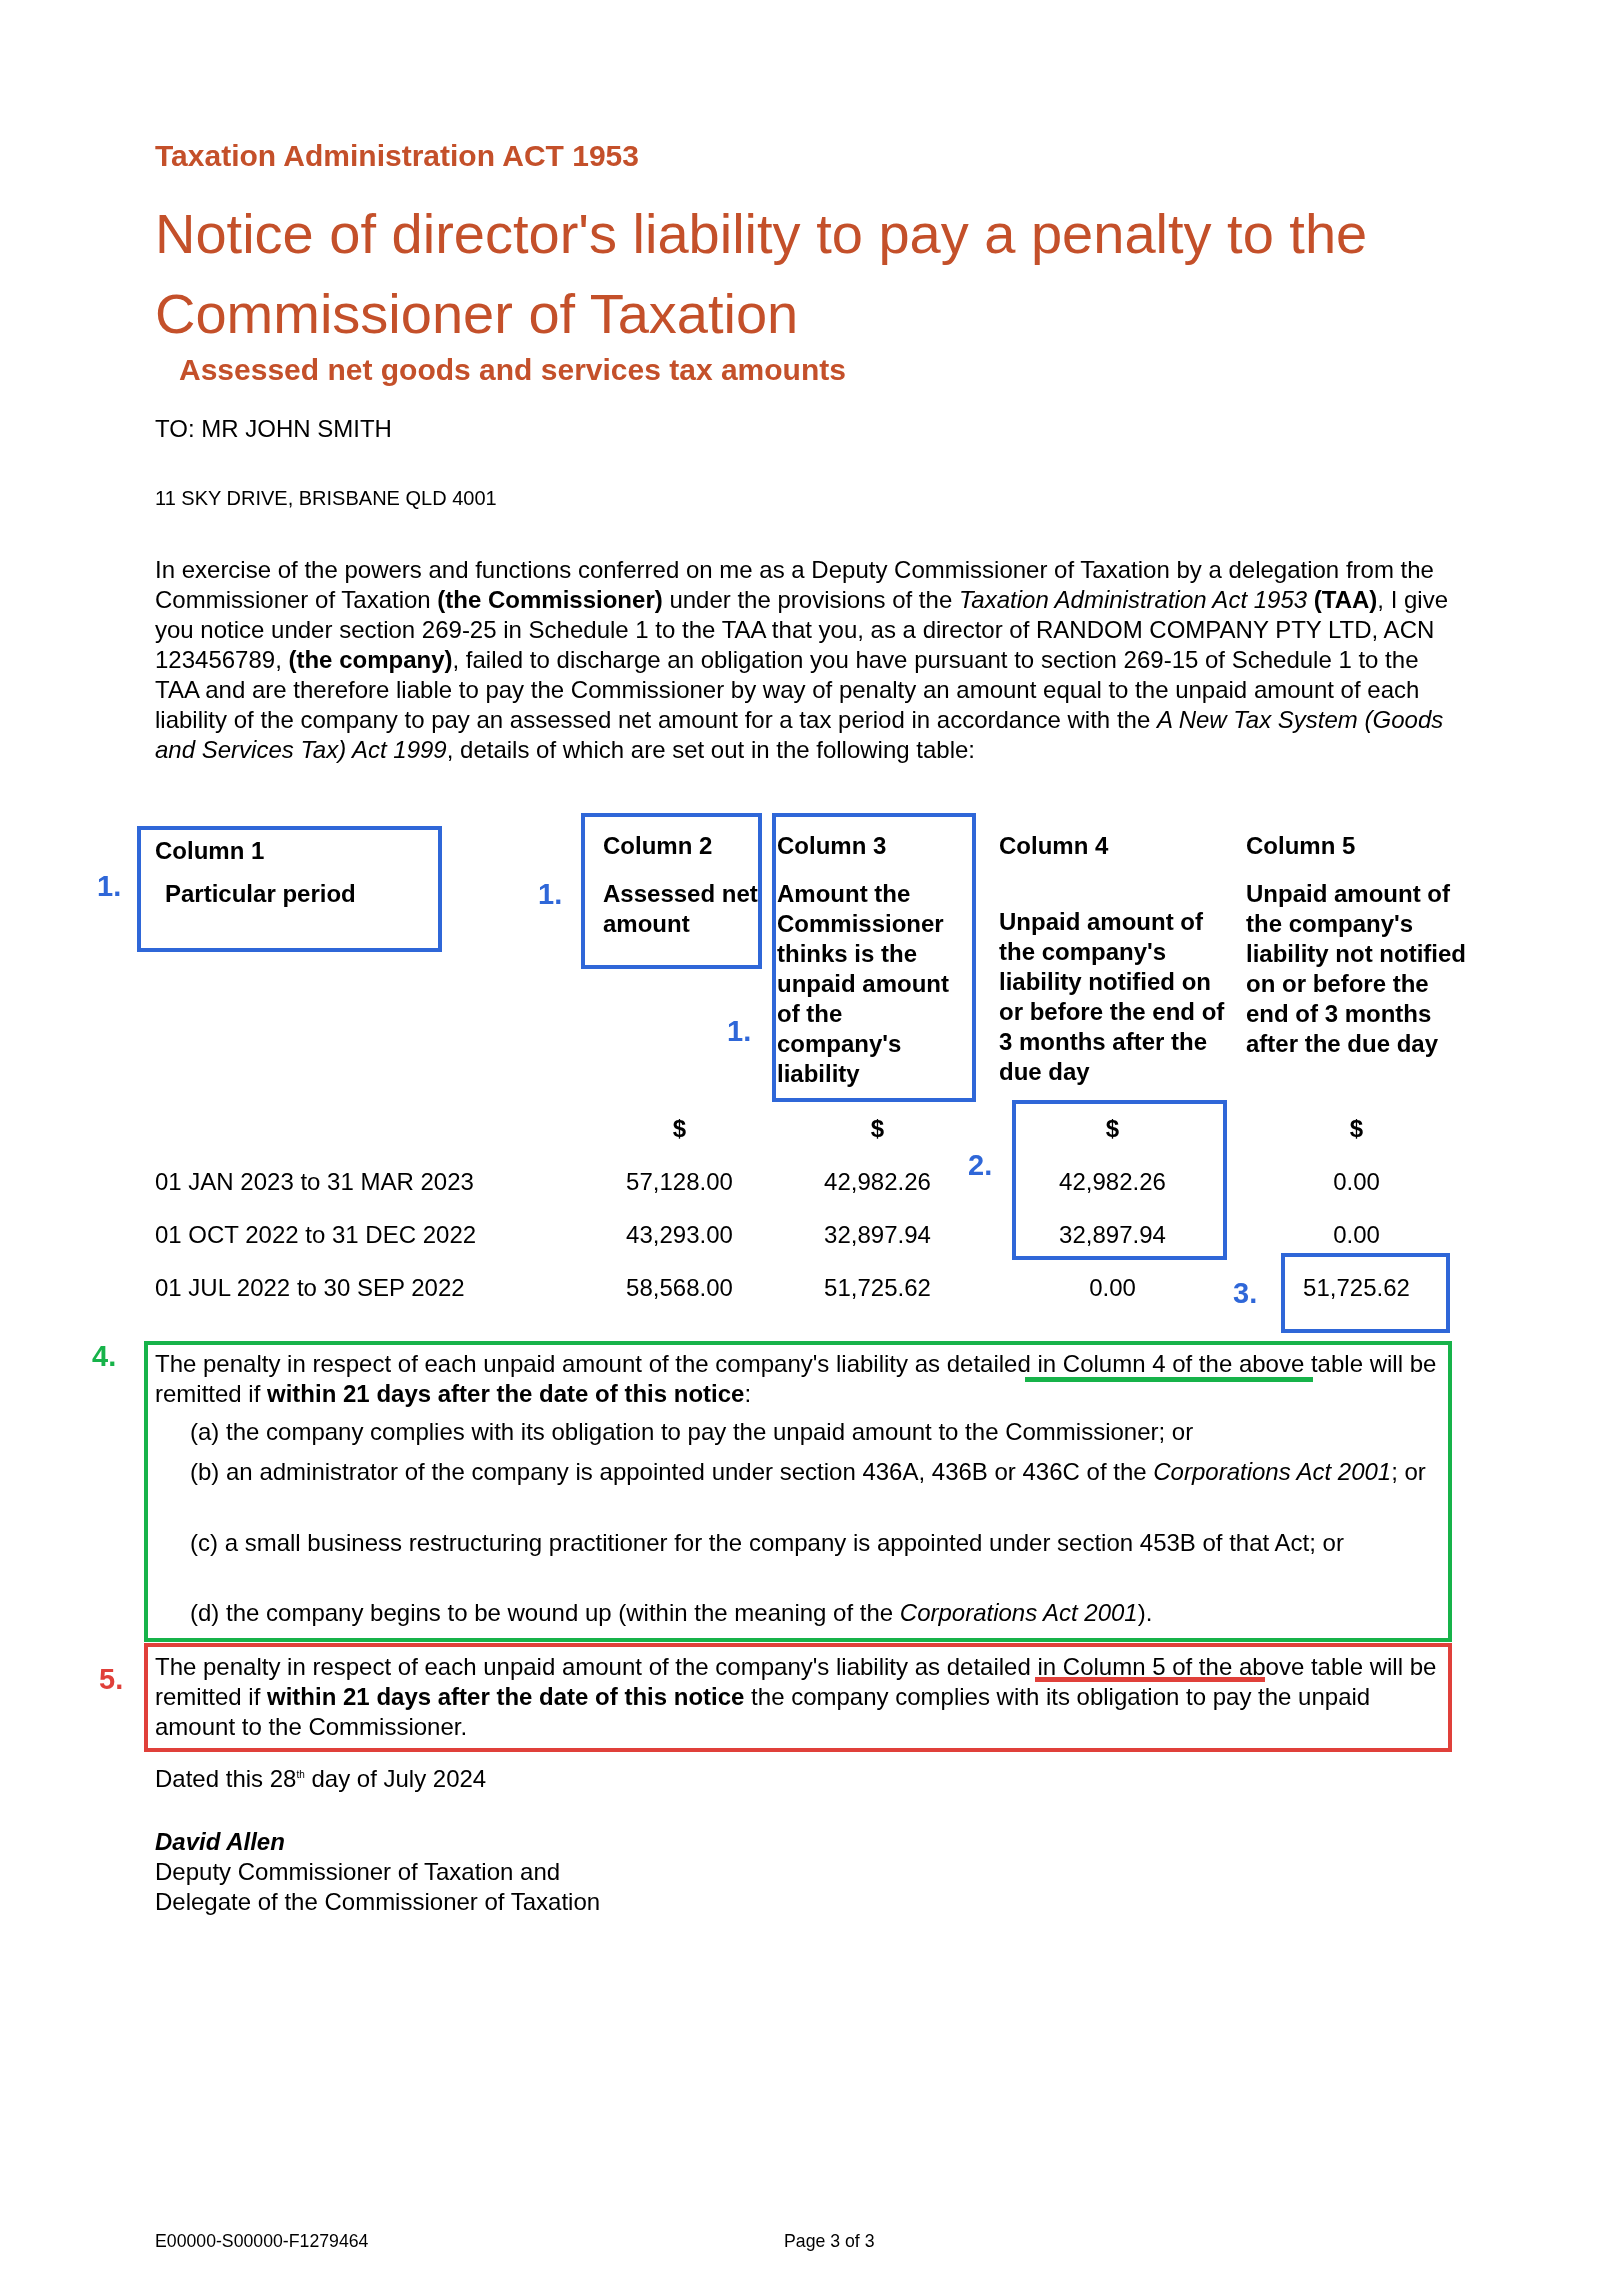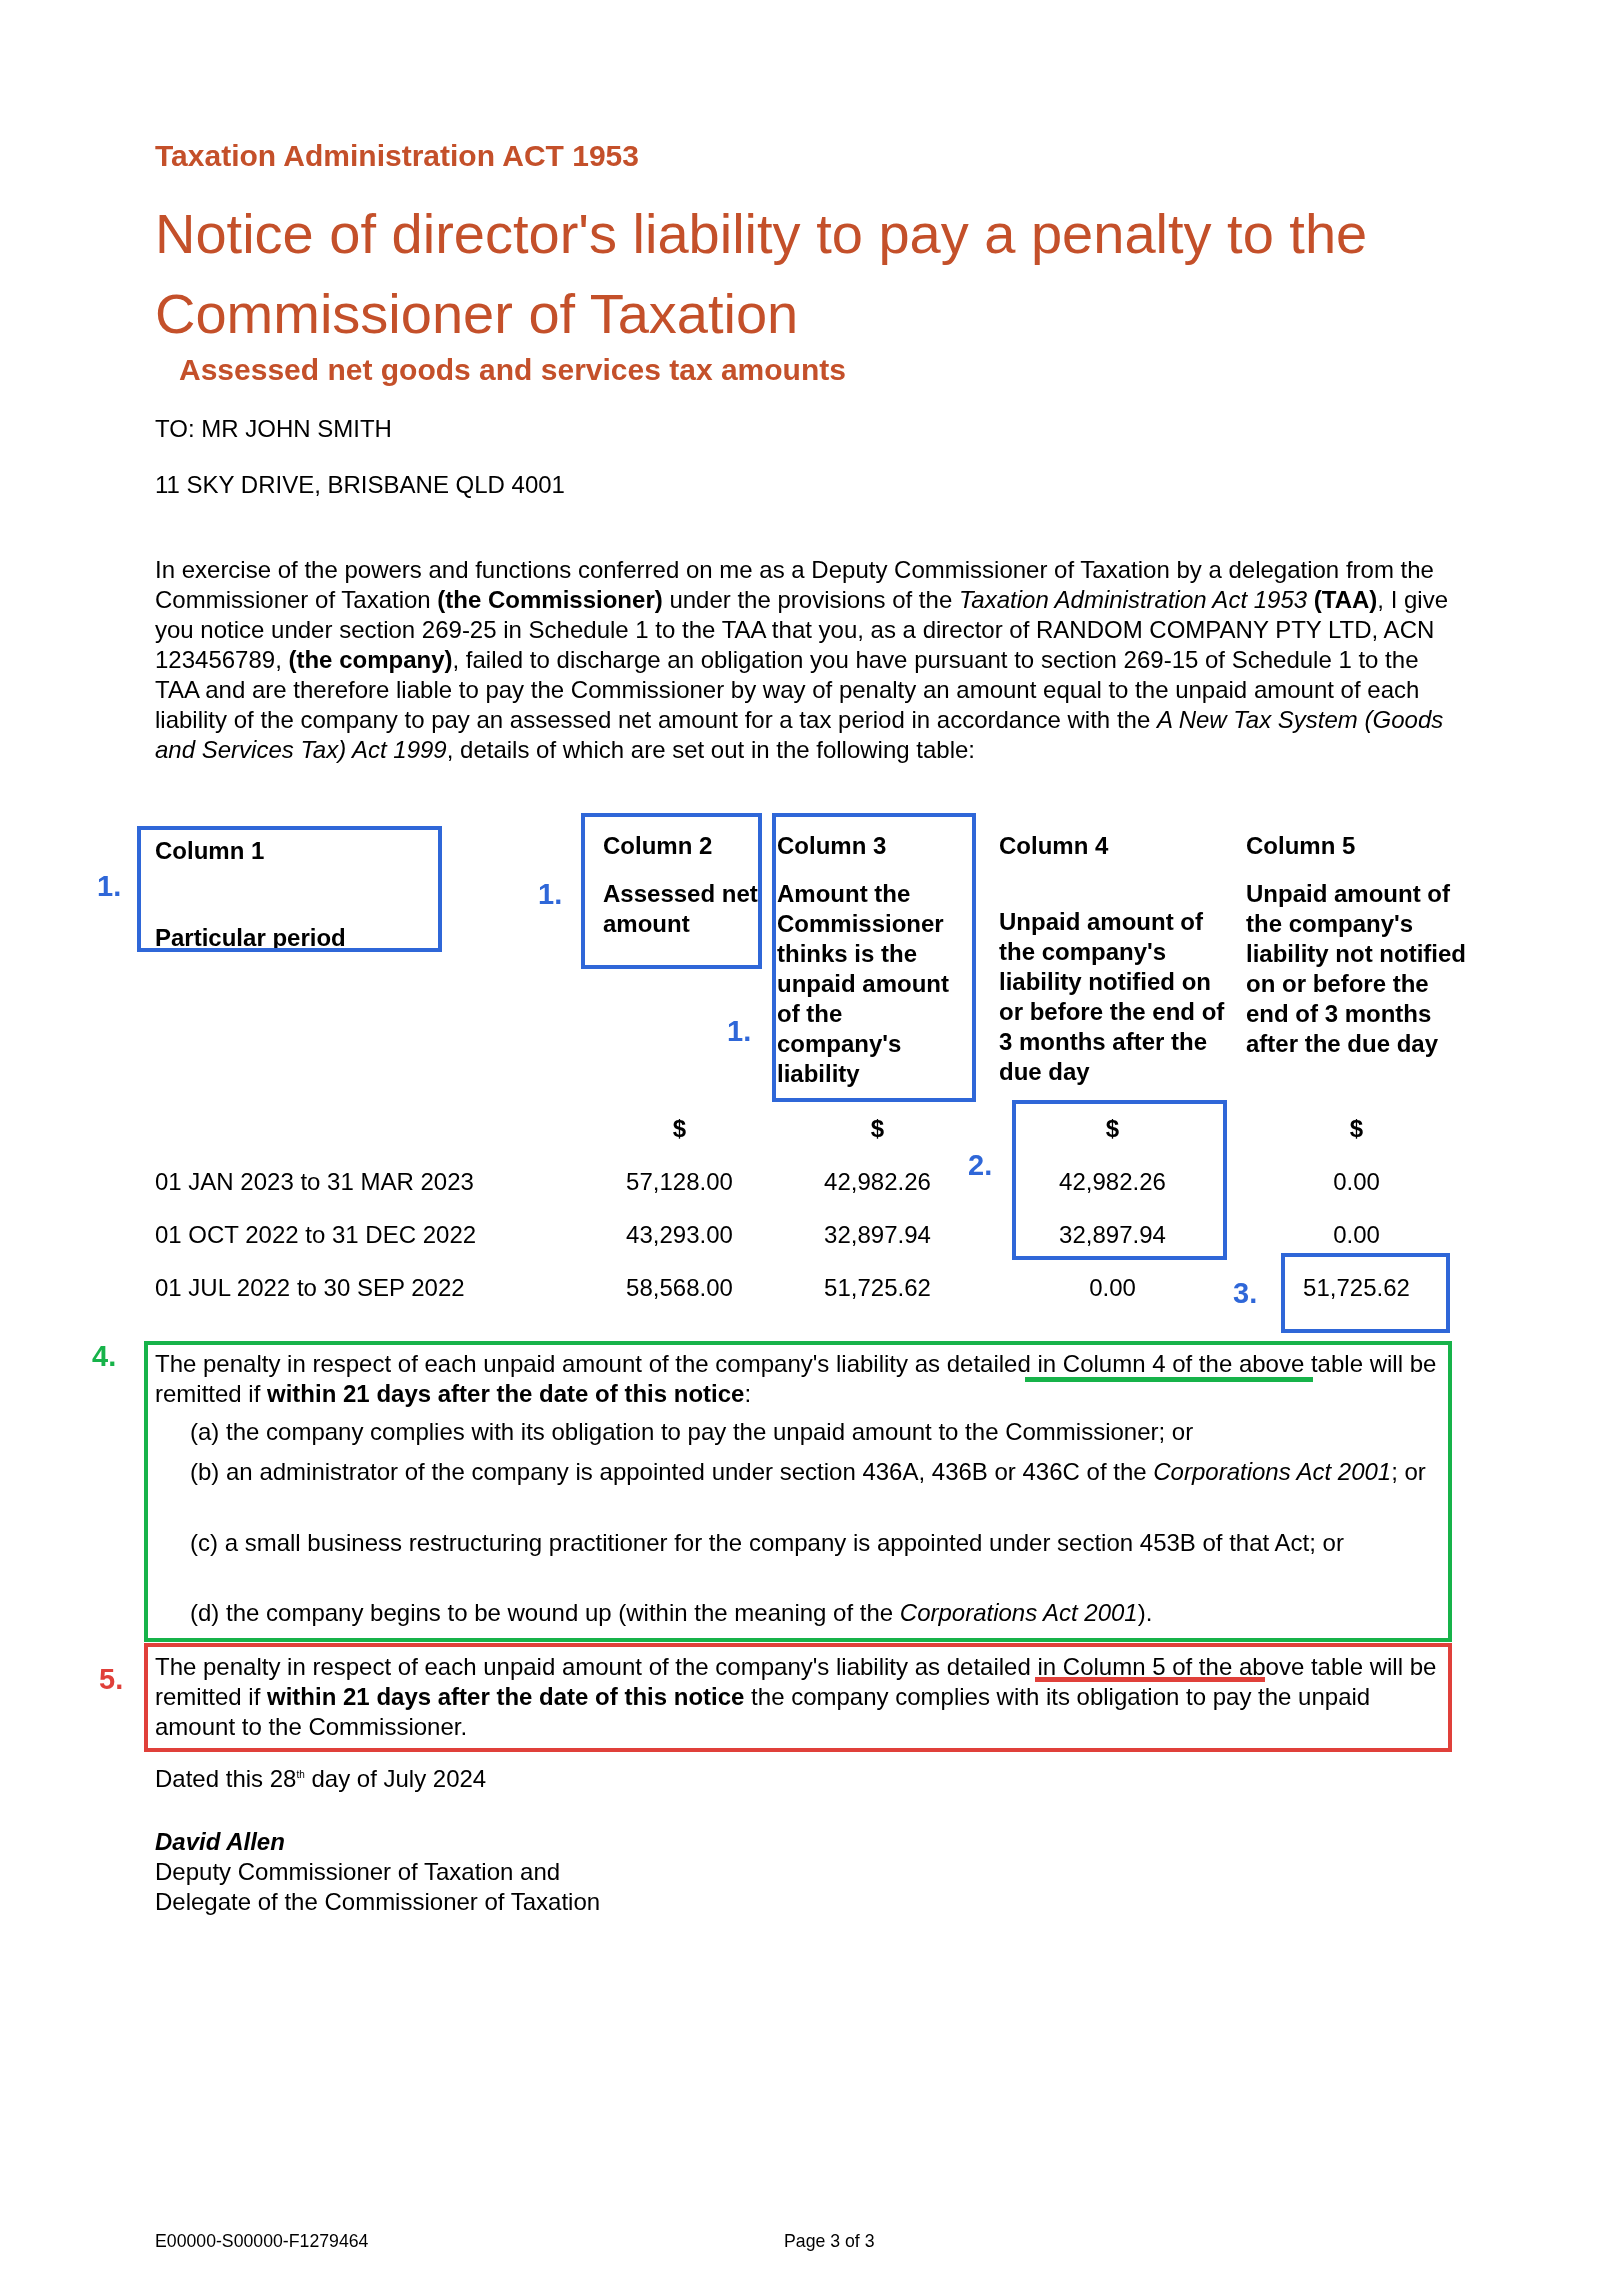--- a/index.html
+++ b/index.html
@@ -4,21 +4,21 @@
 <style>
   html, body { margin: 0; padding: 0; background: #ffffff; }
   body { width: 1622px; height: 2295px; position: relative; overflow: hidden;
          font-family: "Liberation Sans", sans-serif; color: #000; }
   .abs { position: absolute; }
   .orange { color: #c4502a; }
   .act { left: 155px; top: 139px; font-size: 30px; font-weight: bold; }
   .title { left: 155px; top: 194px; font-size: 56px; line-height: 80px; width: 1374px; }
   .subtitle { left: 153px; top: 353px; font-size: 30px; font-weight: bold; margin-left: 26px; }
   .to { left: 155px; top: 415px; font-size: 24px; }
-  .addr { left: 155px; top: 471px; font-size: 24px; }
+  .addr { left: 155px; top: 487px; font-size: 20px; }
   .intro { left: 155px; top: 555px; width: 1308px; font-size: 24px; line-height: 30px; }
   .hdr { font-size: 24px; font-weight: bold; line-height: 30px; }
   .cell { font-size: 24px; }
   .dollar { font-size: 24px; font-weight: bold; }
   .num { text-align: center; width: 157px; }
   .box { position: absolute; box-sizing: border-box; }
   .blue { border: 4.6px solid #2f67d8; }
   .green { border: 4.6px solid #17b34a; }
   .red { border: 4.6px solid #e0403a; }
   .ann { position: absolute; font-size: 29px; font-weight: bold; }
@@ -40,21 +40,21 @@
 
 <div class="abs to">TO: MR JOHN SMITH</div>
 <div class="abs addr">11 SKY DRIVE, BRISBANE QLD 4001</div>
 
 <div class="abs intro">
   <span>In exercise of the powers and functions conferred on me as a Deputy Commissioner of Taxation by a delegation from the Commissioner of Taxation </span><b>(the Commissioner)</b><span> under the provisions of the </span><i>Taxation Administration Act 1953</i><b> (TAA)</b><span>, I give you notice under section 269-25 in Schedule 1 to the TAA that you, as a director of  RANDOM COMPANY PTY LTD, ACN 123456789, </span><b>(the company)</b><span>, failed to discharge an obligation you have  pursuant to section 269-15 of Schedule 1 to the TAA and are therefore liable to pay the Commissioner by way  of penalty an amount equal to the unpaid amount of each liability of  the company to pay an assessed net  amount for a tax period in accordance with the </span><i>A New Tax System (Goods and Services Tax) Act 1999</i><span>, details  of which are set out in the following table:</span>
 </div>
 
 <div>
   <div class="abs hdr" style="left:155px; top:836px;">Column 1</div>
-  <div class="abs hdr" style="left:155px; top:879px; width:262px;margin-top:44px;">Particular period</div>
+  <div class="abs hdr" style="left:165px; top:879px; width:262px;">Particular period</div>
 
   <div class="abs hdr" style="left:603px; top:831px;">Column 2</div>
   <div class="abs hdr" style="left:603px; top:879px; width:157px;">Assessed net amount</div>
 
   <div class="abs hdr" style="left:777px; top:831px;">Column 3</div>
   <div class="abs hdr" style="left:777px; top:879px; width:196px;">Amount the Commissioner thinks is the unpaid amount of the company's liability</div>
 
   <div class="abs hdr" style="left:999px; top:831px;">Column 4</div>
   <div class="abs hdr" style="left:999px; top:879px; width:236px;margin-top:28px;">Unpaid amount of the company's liability notified on or before the end of 3 months after the due day</div>
 

